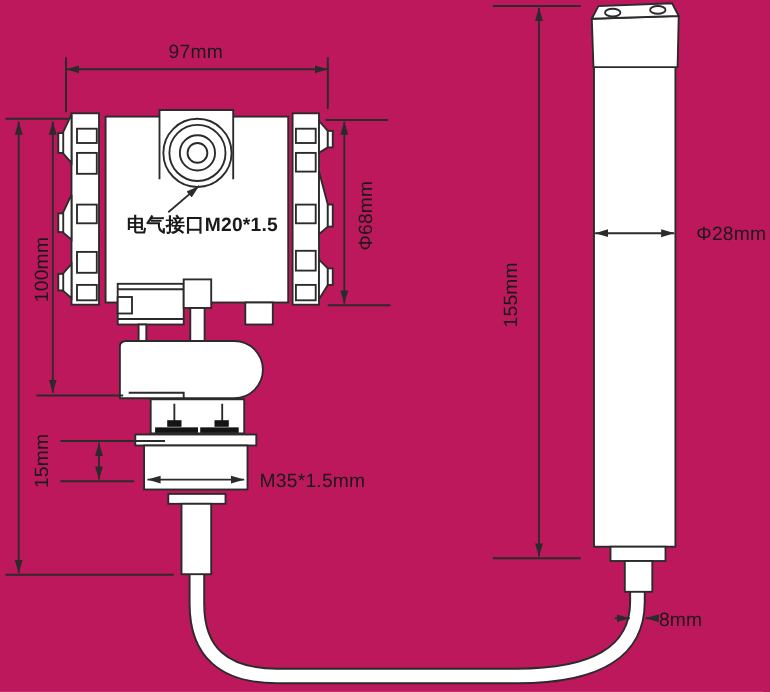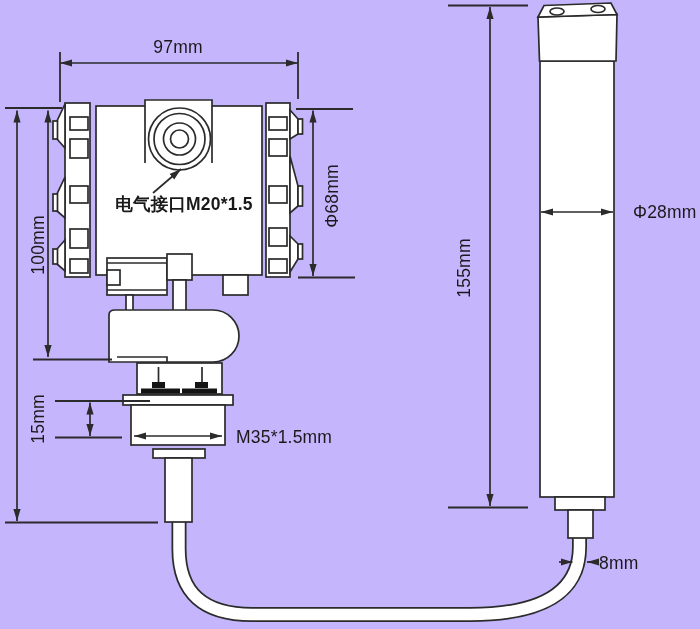--- a/index.html
+++ b/index.html
@@ -1,16 +1,16 @@
 <!DOCTYPE html>
 <html><head>
 <meta charset="utf-8">
 <style>
   html,body{margin:0;padding:0;background:#ffffff;}
-  .stage{position:relative;width:700px;height:629px;background:#c4b5fd;overflow:hidden;
+  .stage{position:relative;width:700px;height:629px;background:#be185d;overflow:hidden;
          font-family:"Liberation Sans","DejaVu Sans",sans-serif;}
   svg{position:absolute;left:0;top:0;}
   .ln{stroke:#2b2b2b;stroke-width:1.7;fill:none;}
   .shape{stroke:#2b2b2b;stroke-width:1.7;fill:#ffffff;}
   .solid{fill:#141414;stroke:none;}
   .dim{stroke:#2b2b2b;stroke-width:1.7;fill:none;}
   .tick{stroke:#2b2b2b;stroke-width:1.8;fill:none;}
   text{fill:#1a1a1a;font-size:17.5px;font-weight:500;letter-spacing:0.2px;}
   .cjk{font-weight:600;}
 </style>

